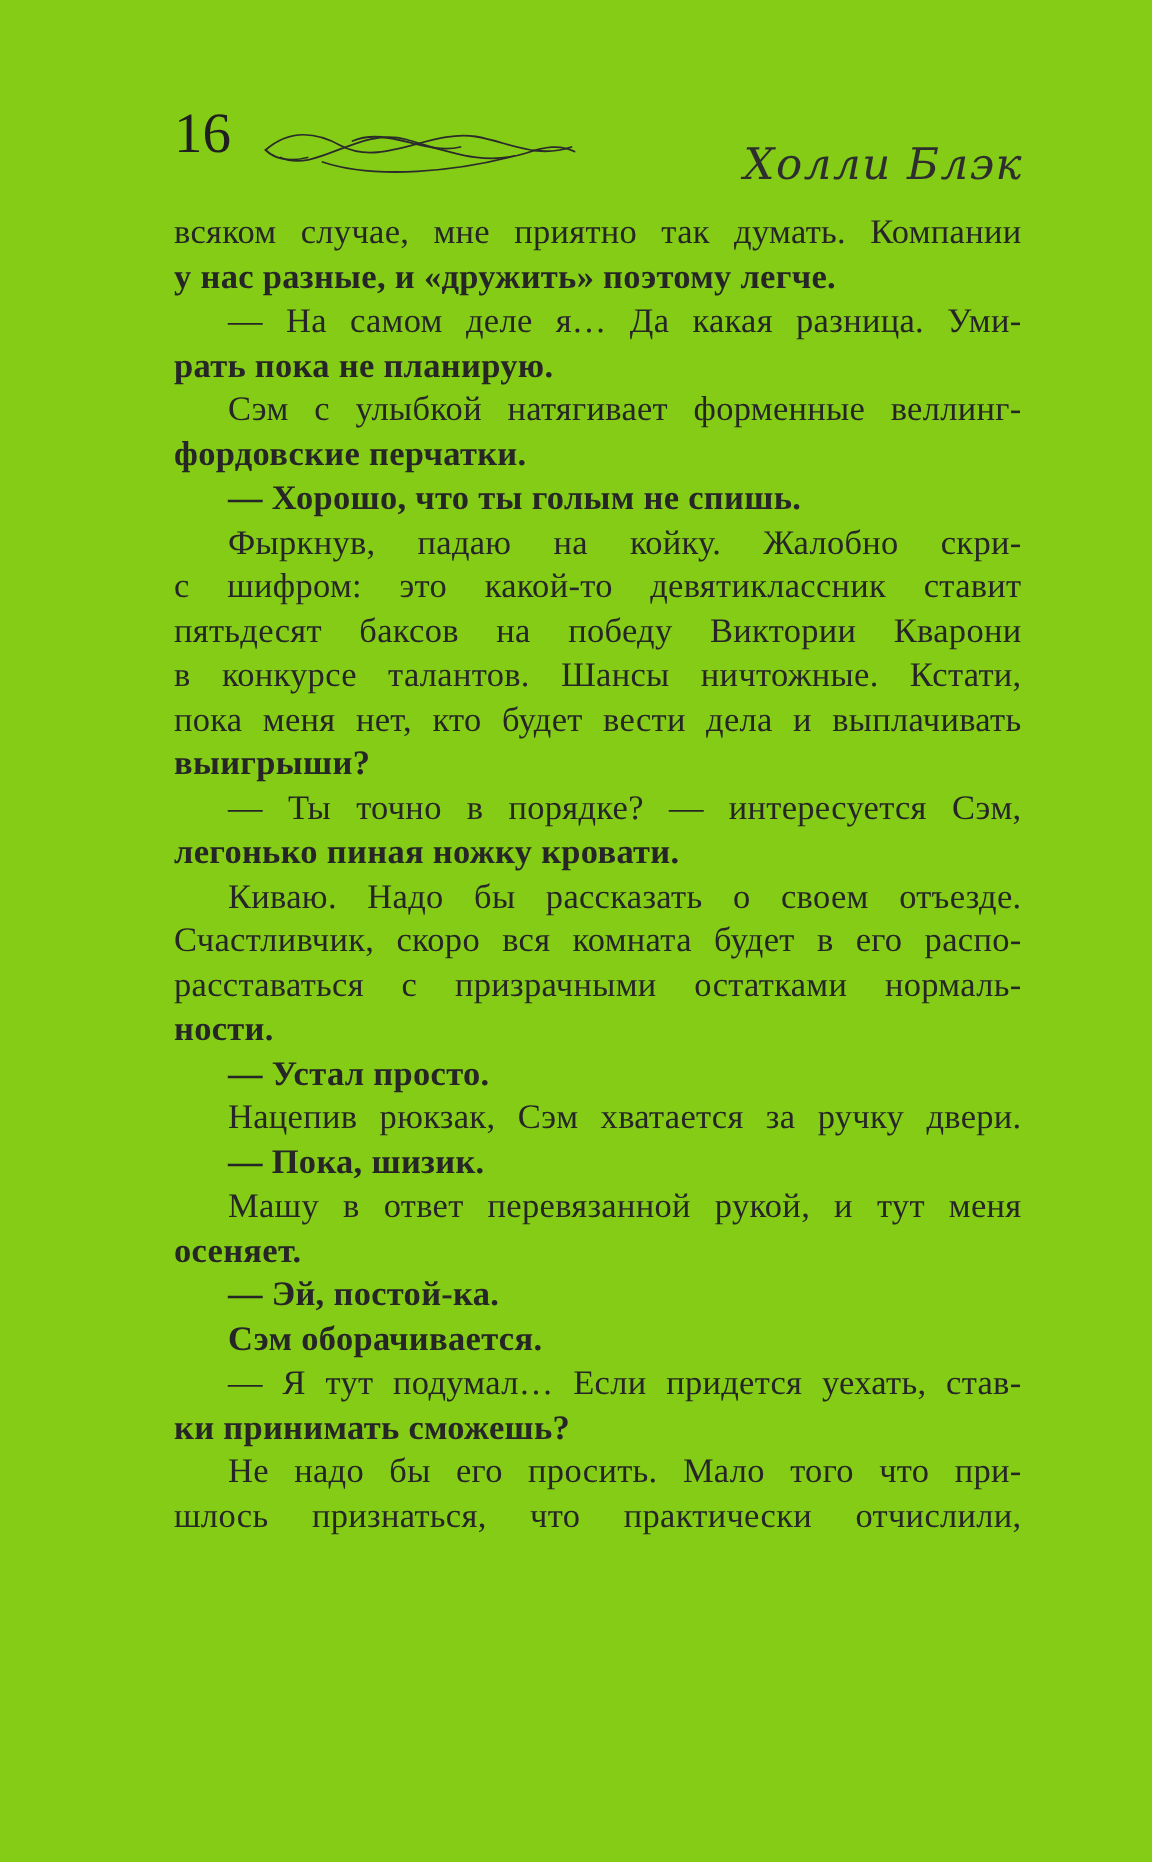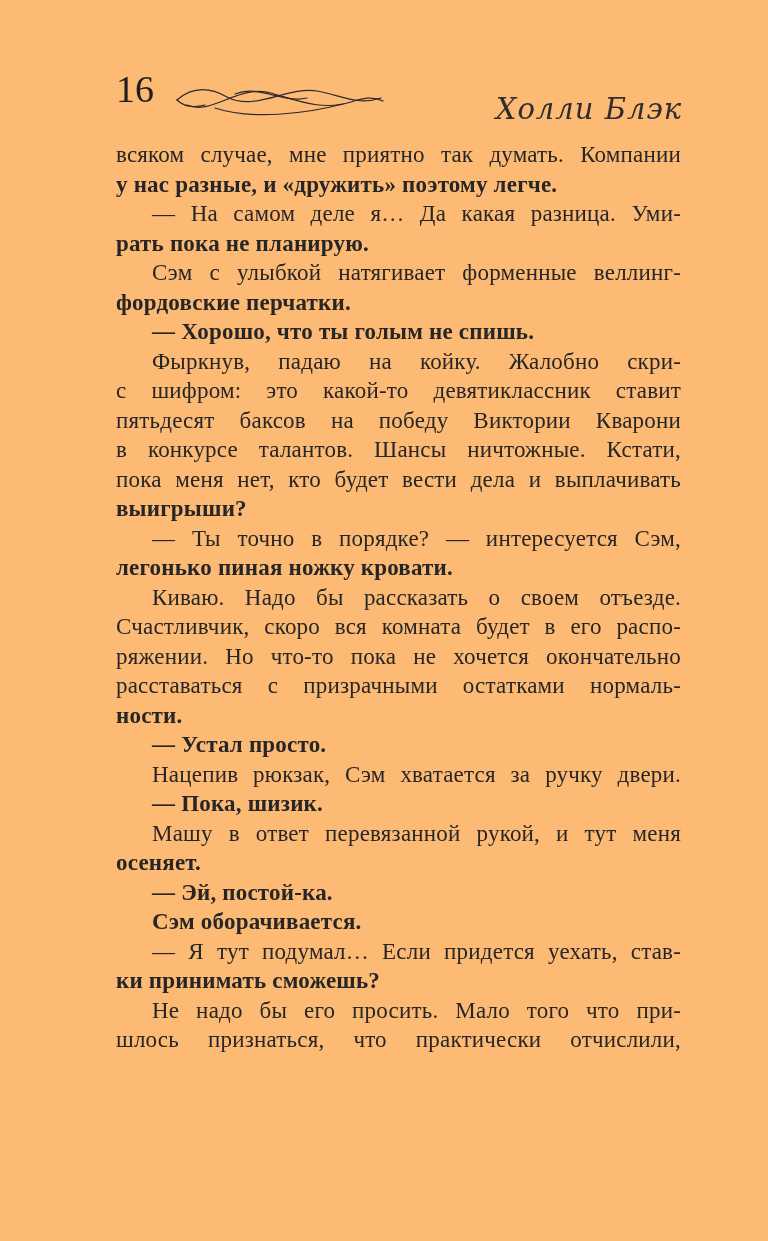--- a/index.html
+++ b/index.html
@@ -5,21 +5,21 @@
   html, body { margin: 0; padding: 0; }
   body {
     width: 768px; height: 1241px;
     background: #ffffff;
     font-family: "Liberation Serif", serif;
     position: relative;
     overflow: hidden;
   }
   .page {
     position: absolute; inset: 0;
-    background: #fdba74;
+    background: #84cc16;
   }
   
   .pagenum {
     position: absolute; left: 116px; top: 70px;
     font-size: 38px; line-height: 1;
     color: #1f1f1f;
     font-family: "Liberation Serif", serif;
   }
   .flourish {
     position: absolute; left: 174px; top: 80px;
@@ -88,21 +88,20 @@
     <div class="ln j ind">Фыркнув, падаю на койку. Жалобно скри-</div>
     <div class="ln j">с шифром: это какой-то девятиклассник ставит</div>
     <div class="ln j">пятьдесят баксов на победу Виктории Кварони</div>
     <div class="ln j">в конкурсе талантов. Шансы ничтожные. Кстати,</div>
     <div class="ln j">пока меня нет, кто будет вести дела и выплачивать</div>
     <div class="ln e">выигрыши?</div>
     <div class="ln j ind">— Ты точно в порядке? — интересуется Сэм,</div>
     <div class="ln e">легонько пиная ножку кровати.</div>
     <div class="ln j ind">Киваю. Надо бы рассказать о своем отъезде.</div>
     <div class="ln j">Счастливчик, скоро вся комната будет в его распо-</div>
-    <div class="ln j">ряжении. Но что-то пока не хочется окончательно</div>
     <div class="ln j">расставаться с призрачными остатками нормаль-</div>
     <div class="ln e">ности.</div>
     <div class="ln e ind">— Устал просто.</div>
     <div class="ln j ind">Нацепив рюкзак, Сэм хватается за ручку двери.</div>
     <div class="ln e ind">— Пока, шизик.</div>
     <div class="ln j ind">Машу в ответ перевязанной рукой, и тут меня</div>
     <div class="ln e">осеняет.</div>
     <div class="ln e ind">— Эй, постой-ка.</div>
     <div class="ln e ind">Сэм оборачивается.</div>
     <div class="ln j ind">— Я тут подумал… Если придется уехать, став-</div>

